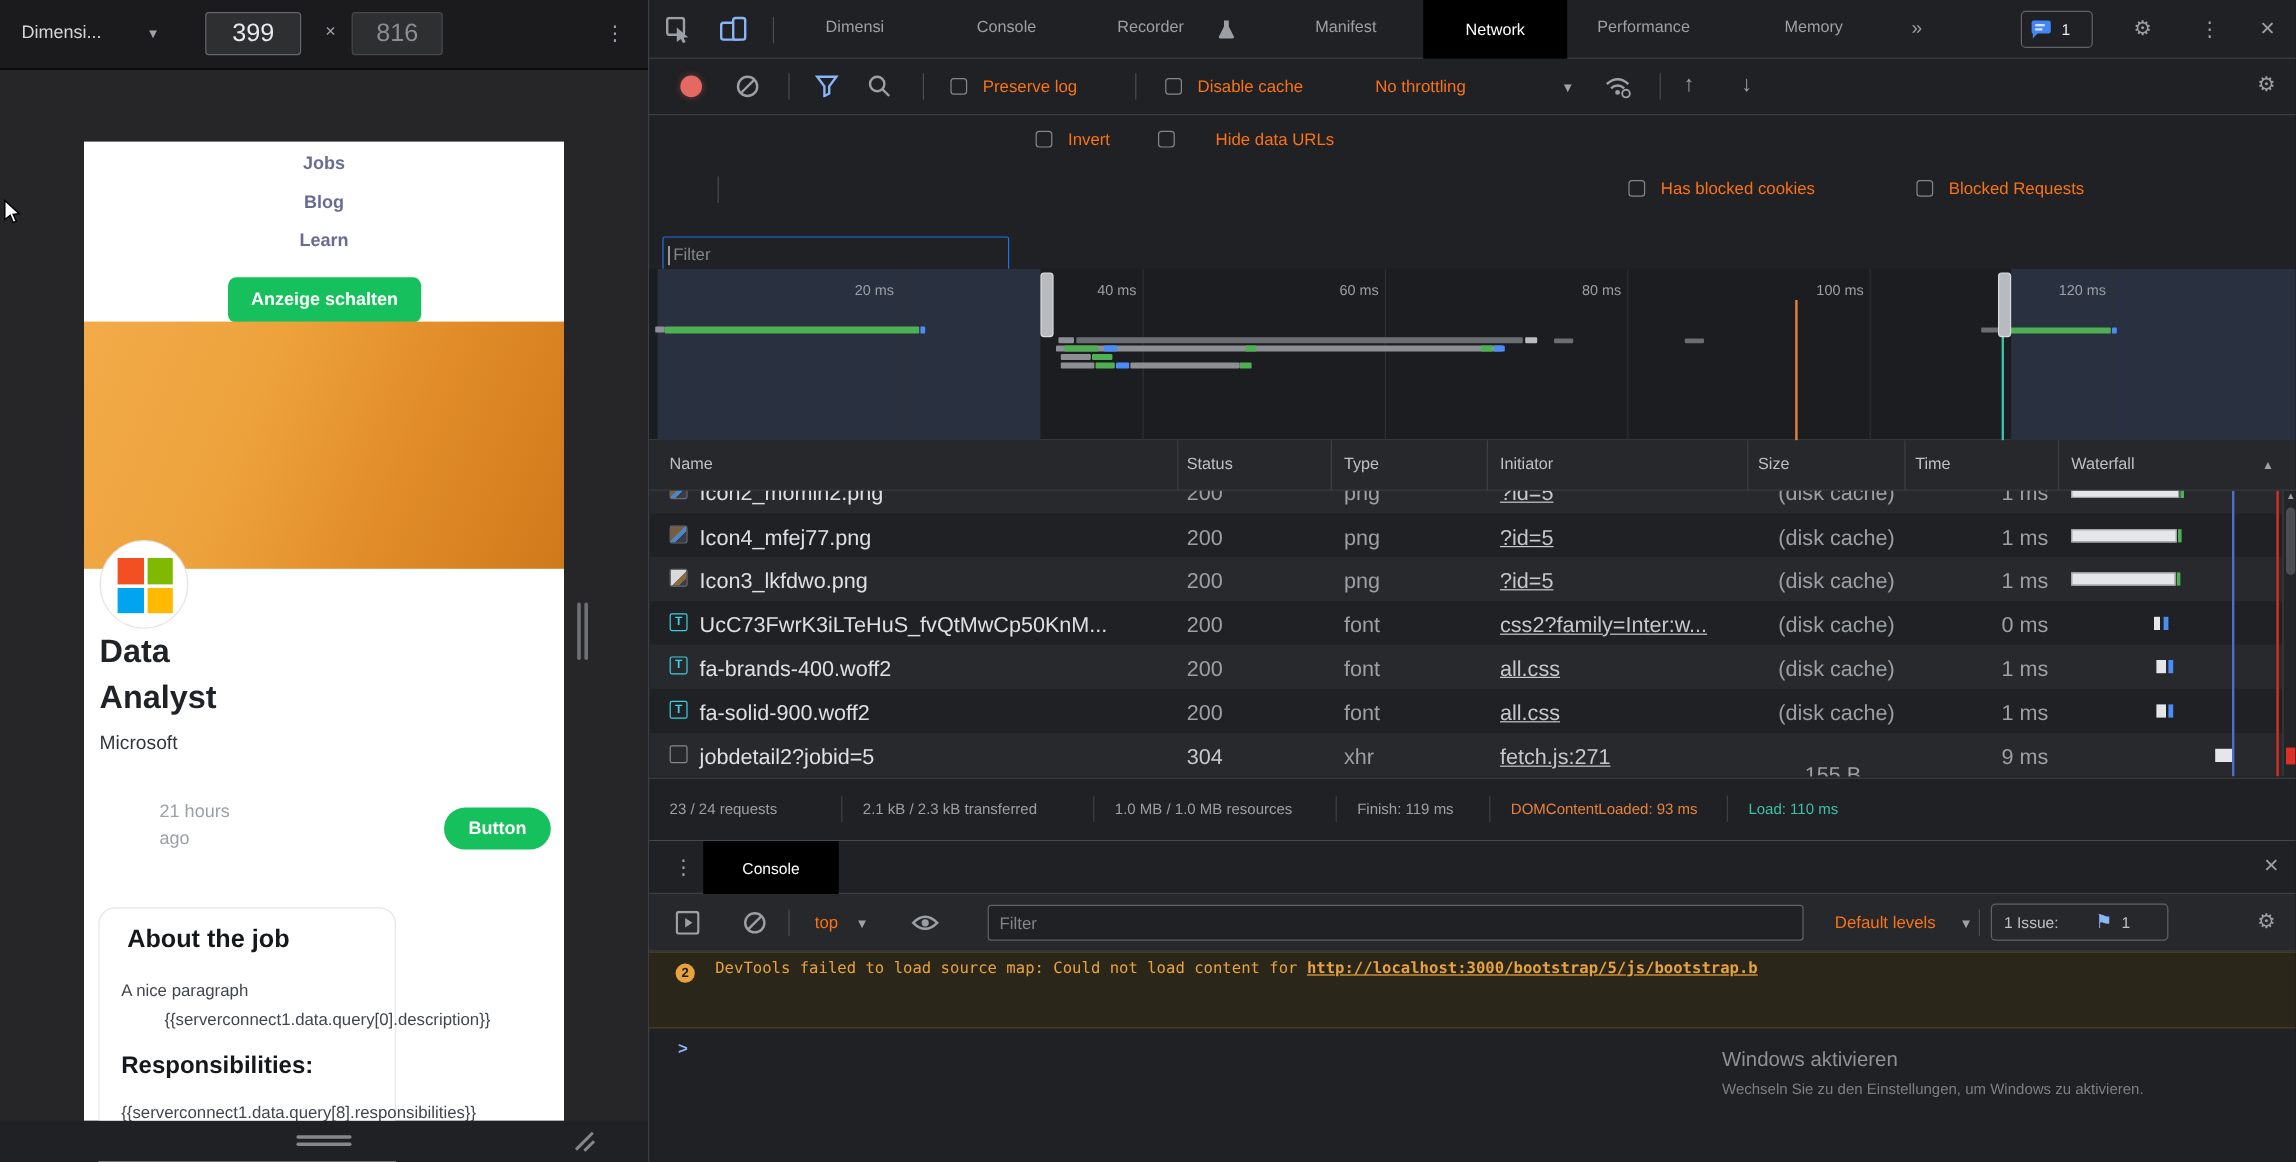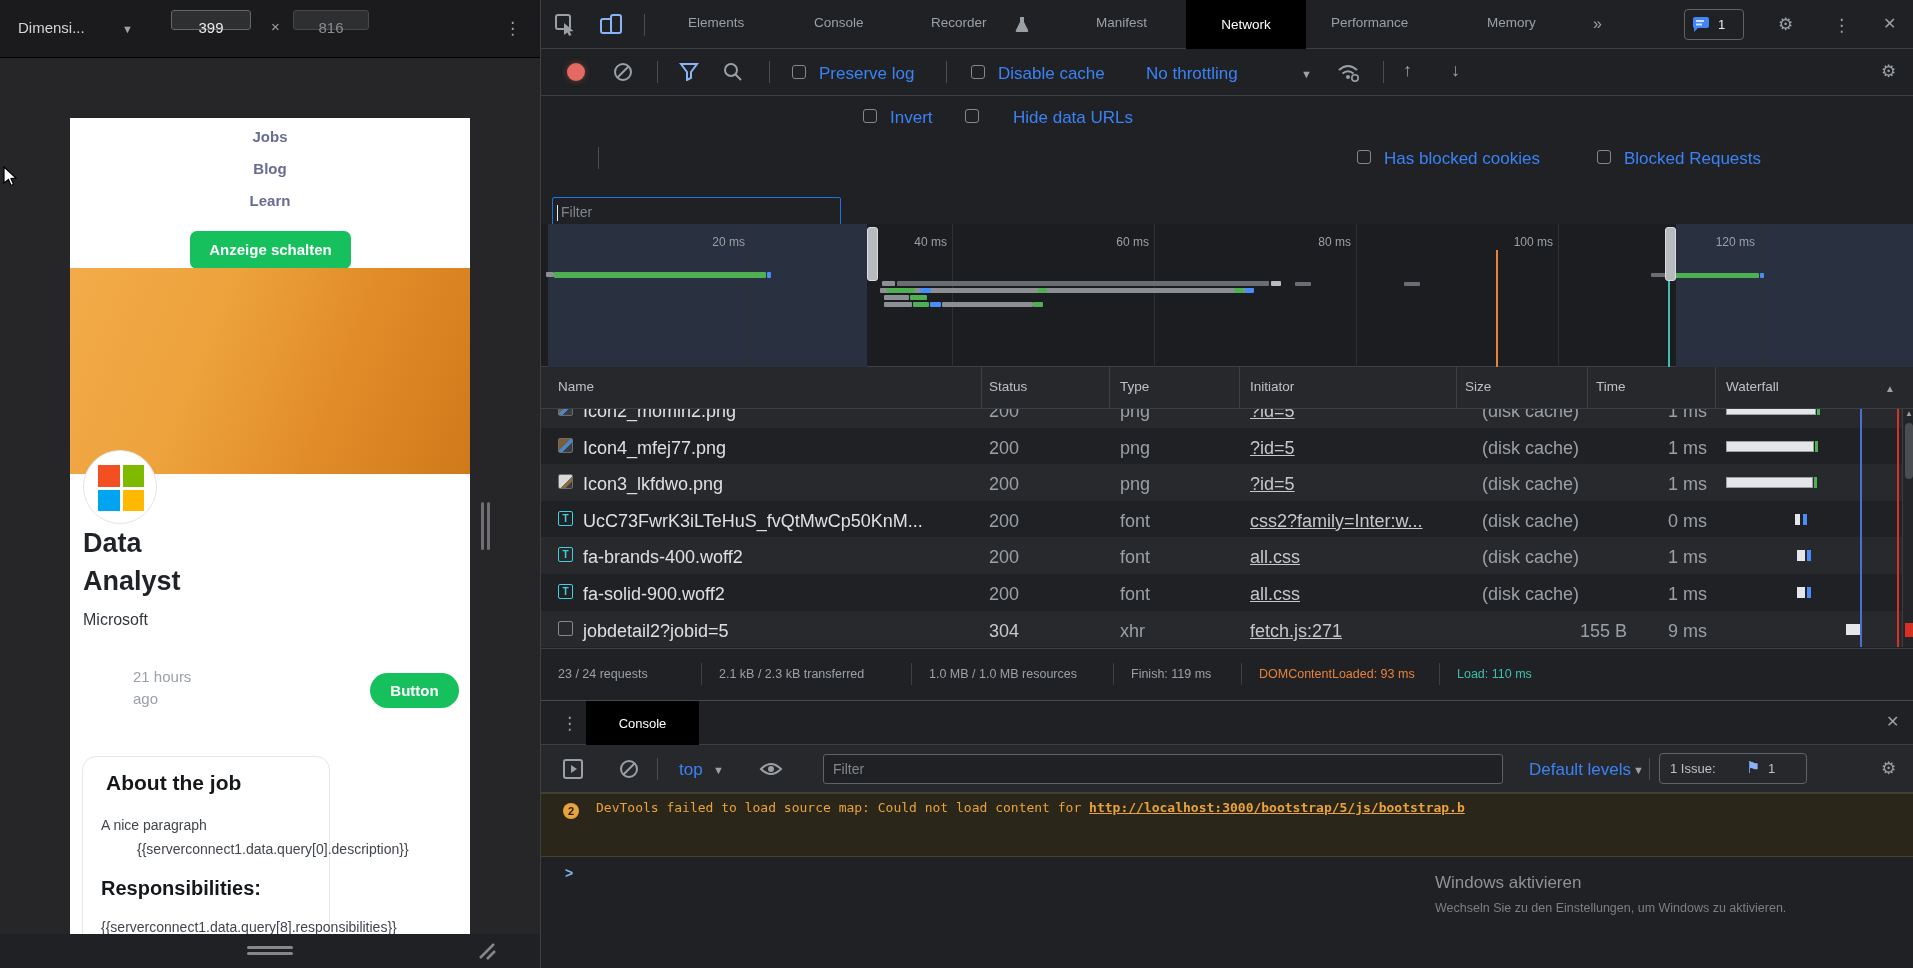--- a/index.html
+++ b/index.html
@@ -6,22 +6,22 @@
   html,body { width:1913px; height:968px; overflow:hidden; background:#202124;
     font-family:"Liberation Sans", sans-serif; }
   .abs { position:absolute; }
   .canvas { position:relative; width:1913px; height:968px; }
 
   
   .left-pane { left:0; top:0; width:540px; height:968px; background:#262629; }
   .dims-bar { left:0; top:0; width:540px; height:58px; background:#1b1b1d; border-bottom:1px solid #000; }
   .dims-label { left:18px; top:19px; color:#d4d5d7; font-size:15px; }
   .dd-caret { color:#9fa2a6; font-size:11px; }
-  .dim-input { position:absolute; top:10px; height:20px; background:#2e2f31; border:1px solid #63666b;
-    border-radius:3px; color:#e8eaed; font-size:15px; text-align:center; line-height:34px; }
+  .dim-input { position:absolute; top:10px; height:36px; background:#2e2f31; border:1px solid #63666b;
+    border-radius:3px; color:#e8eaed; font-size:21px; text-align:center; line-height:34px; }
   .dim-input.disabled { border-color:#46484c; color:#8a8d91; }
   .times { left:271px; top:18px; color:#9aa0a6; font-size:15px; }
   .kebab { color:#9aa0a6; font-size:17px; font-family:"DejaVu Sans",sans-serif; }
 
   .page-card { left:70px; top:118px; width:400px; height:816px; background:#fff; overflow:visible; }
   .nav-link { width:400px; text-align:center; color:#696c92; font-size:15px; font-weight:bold; }
   .cta-btn { left:120px; top:113px; width:161px; height:38px; background:#16c15d; border-radius:7px;
     color:#fff; font-size:15px; font-weight:bold; text-align:center; line-height:38px; }
   .hero { left:0; top:150px; width:400px; height:206px;
     background:linear-gradient(112deg,#f2ab49 0%,#eda23c 35%,#e18c29 65%,#d0791b 100%); }
@@ -41,21 +41,21 @@
   .hgrip { left:247px; width:46px; height:3px; background:#85878b; border-radius:2px; }
   .vgrip { width:3px; height:48px; background:#6e7074; border-radius:2px; }
 
   
   .devtools { left:540px; top:0; width:1373px; height:968px; background:#202124; border-left:1px solid #3c4043; }
   .vdiv { width:1px; height:22px; background:#4a4d51; }
   .tab { color:#9aa0a6; font-size:13.5px; top:15px; }
   .tab.active-box { top:0; height:49px; background:#000; color:#fff; display:flex; align-items:center; justify-content:center; }
   .gear { font-family:"DejaVu Sans",sans-serif; font-size:17px; color:#9aa0a6; }
   .checkbox { width:14px; height:14px; border:1.5px solid #84888c; border-radius:3px; background:transparent; }
-  .tb-label { color:#3b82f6; font-size:17px; }
+  .tb-label { color:#f97316; font-size:14px; }
   .chip { color:#9aa0a6; font-size:13.5px; top:148px; }
   .chip-all { left:15px; top:143px; width:31px; height:25px; background:#4b4e53; border-radius:11px;
     color:#fff; font-size:13.5px; text-align:center; line-height:25px; }
   .filter-input { left:11px; top:101px; width:289px; height:31px; background:#202124;
     border:1px solid #1a73e8; border-radius:2px; }
   .placeholder { color:#80868b; font-size:14px; }
   .caret { width:1px; height:16px; background:#e8eaed; }
 
   .overview { left:0; top:224px; width:1373px; height:143px; background:#1c1d20; border-bottom:1px solid #3c4043; }
   .curtain { top:0; height:143px; background:#293040; }
@@ -178,21 +178,21 @@
     <div class="abs" style="left:0;top:0;width:1373px;height:49px;border-bottom:1px solid #3c4043;">
       <svg class="abs" style="left:14px;top:14px;" width="22" height="22">
         <rect x="1" y="1" width="14" height="14" rx="2" fill="none" stroke="#9aa0a6" stroke-width="2"></rect>
         <path d="M9,9 L9,21 L12.4,18.4 L14.2,22 L16.4,20.9 L14.6,17.4 L18.5,17 Z" fill="#9aa0a6"></path>
       </svg>
       <svg class="abs" style="left:58px;top:13px;" width="26" height="24">
         <rect x="2" y="6" width="16" height="14" rx="2" fill="none" stroke="#8ab4f8" stroke-width="2"></rect>
         <rect x="12" y="2" width="10" height="18" rx="2" fill="#202124" stroke="#8ab4f8" stroke-width="2"></rect>
       </svg>
       <div class="abs vdiv" style="left:103px;top:14px;"></div>
-      <span class="abs tab" style="left:147px;">Elements</span>
+      <span class="abs tab" style="left:147px;">Dimensi</span>
       <span class="abs tab" style="left:273px;">Console</span>
       <span class="abs tab" style="left:390px;">Recorder</span>
       <svg class="abs" style="left:473px;top:15px;" width="16" height="18">
         <path d="M6,2 L10,2 L10,7 L14,15 Q15,17 13,17 L3,17 Q1,17 2,15 L6,7 Z" fill="#9aa0a6"></path>
       </svg>
       <span class="abs tab" style="left:555px;">Manifest</span>
       <div class="abs tab active-box" style="left:645px;width:120px;">
         <span>Network</span>
       </div>
       <span class="abs tab" style="left:790px;">Performance</span>
@@ -416,21 +416,21 @@
         <div class="wf-bar b-white" style="left:1256px;width:8px;"></div>
         <div class="wf-bar b-blue" style="left:1266px;width:4px;"></div>
       </div>
 
       <div class="nrow alt" style="top:201.6px;">
         <div class="ricon doc"></div>
         <span class="cell name" style="left:42px;">jobdetail2?jobid=5</span>
         <span class="cell" style="left:448px;color:#c7cacd;">304</span>
         <span class="cell" style="left:579px;">xhr</span>
         <span class="cell link" style="left:709px;">fetch.js:271</span>
-        <span class="cell rnum" style="left:946px;width:140px;">155 B</span>
+        <span class="cell rnum" style="left:870px;width:140px;margin-top:15px;">155 B</span>
         <span class="cell rnum" style="left:1086px;width:80px;">9 ms</span>
         <div class="wf-bar b-white" style="left:1305px;width:14px;"></div>
       </div>
       <div class="row-line-blue"></div>
       <div class="row-line-red"></div>
       <div class="vscroll">
         <span style="position:absolute;left:2px;top:0;color:#9aa0a6;font-size:8px;">▲</span>
         <div style="position:absolute;left:2px;top:14px;width:8px;height:56px;background:#4a4d51;border-radius:4px;"></div>
         <div style="position:absolute;left:2px;top:214px;width:8px;height:14px;background:#d93025;"></div>
       </div>

